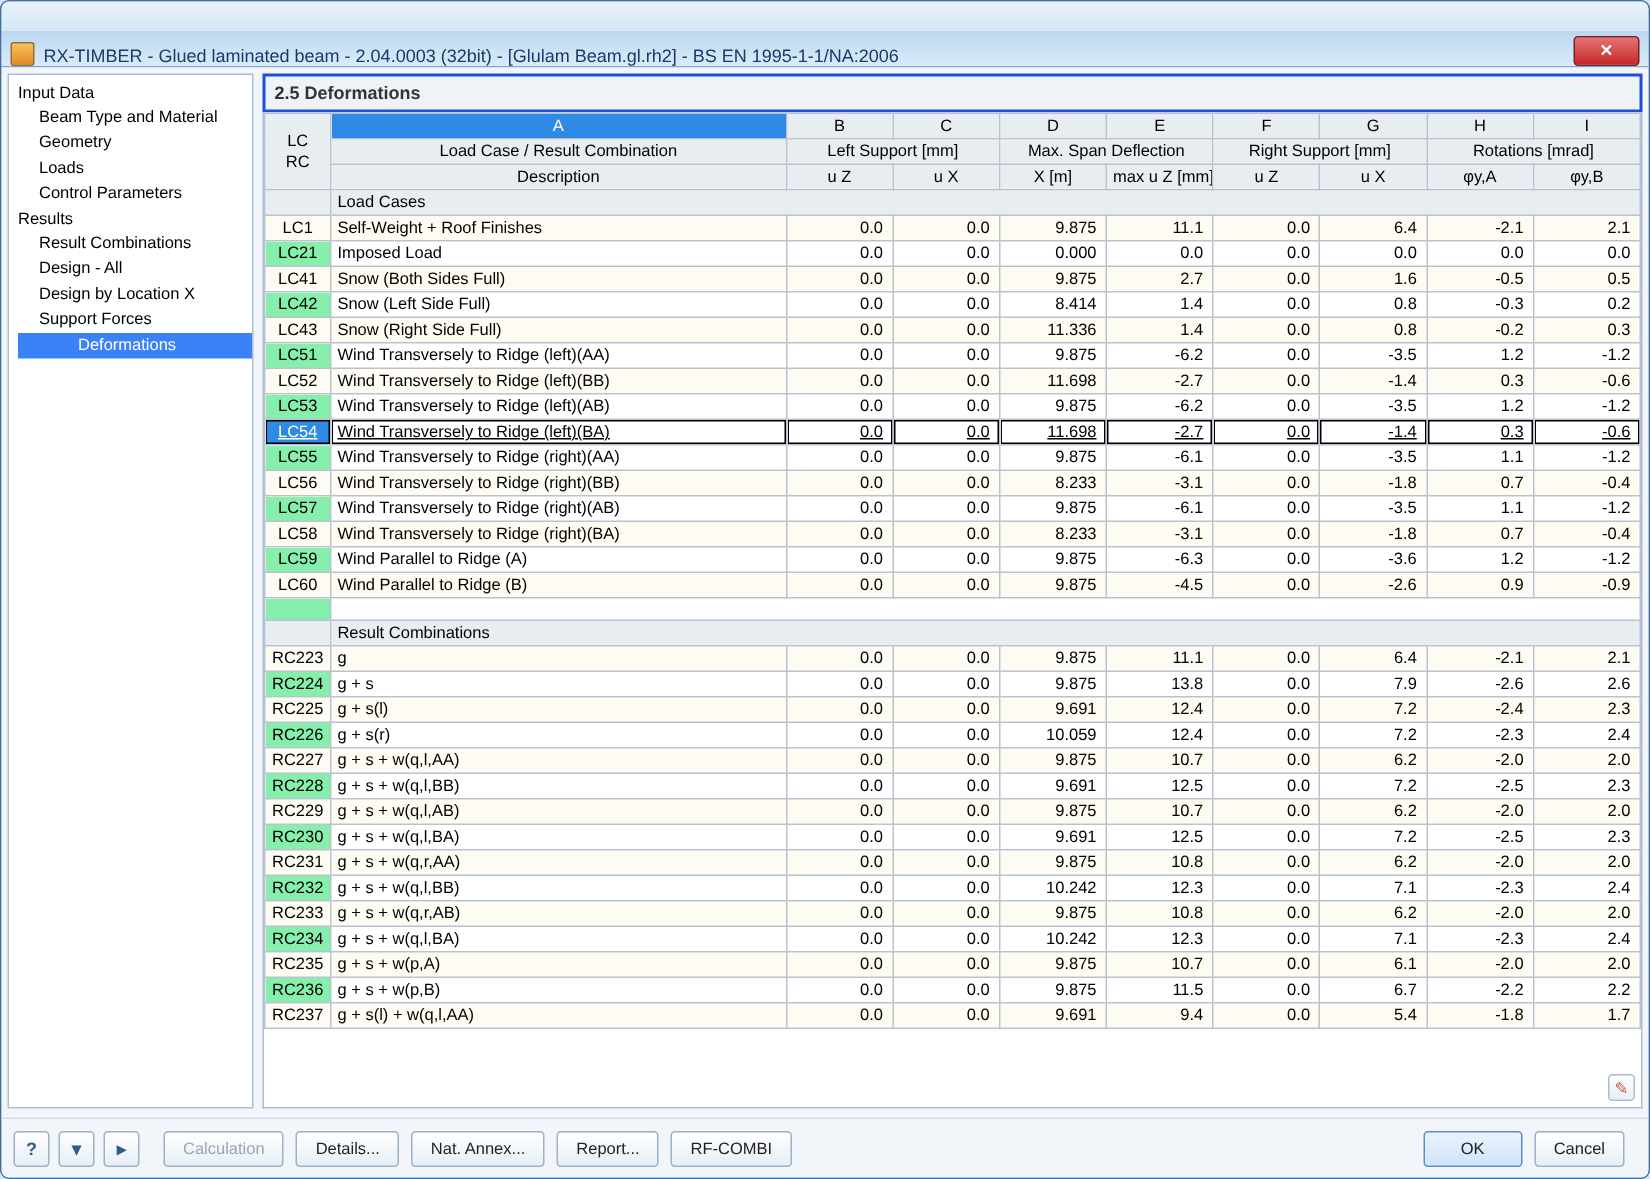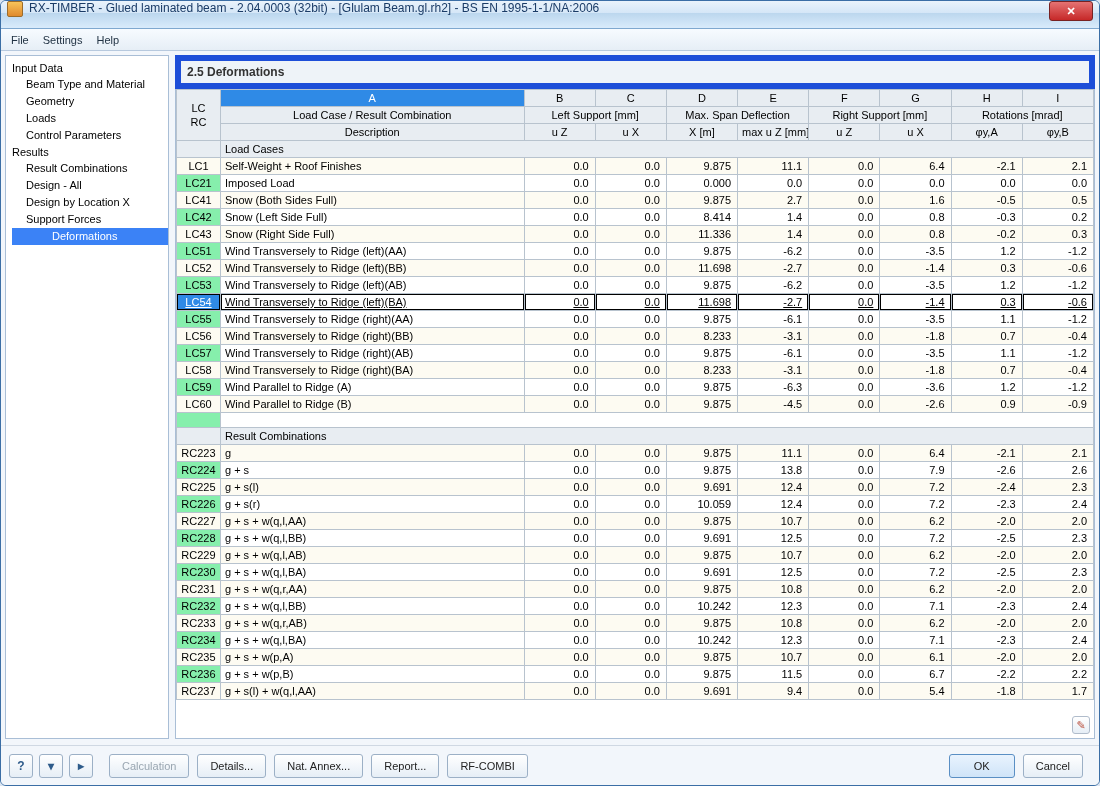--- a/index.html
+++ b/index.html
@@ -1,39 +1,39 @@
 <!DOCTYPE html>
 <html><head>
 <meta charset="utf-8">
 <style>
 * { box-sizing: border-box; font-family: "Segoe UI", Tahoma, Arial, sans-serif; }
 body { margin: 0; background: #d9e4f1; width: 1100px; height: 786px; overflow: hidden; font-size: 11px; }
 
 
 .win { width: 1100px; height: 786px; background: #fff; border: 1px solid #3b6ea5; border-radius: 6px; overflow: hidden; position: relative; display: flex; flex-direction: column; }
-.titlebar { height: 28px; background: linear-gradient(#eaf3fb,#d4e6f7 45%,#bcd7ee 46%,#d9ebfb); display: flex; align-items: flex-start; padding: 0 6px; border-bottom: 1px solid #7fa8cf; }
+.titlebar { height: 44px; background: linear-gradient(#eaf3fb,#d4e6f7 45%,#bcd7ee 46%,#d9ebfb); display: flex; align-items: flex-end; padding: 0 6px; border-bottom: 1px solid #7fa8cf; }
 .titlebar .icon-app { width: 16px; height: 16px; margin-right: 6px; background: linear-gradient(#f7c35a,#e08a2d); border: 1px solid #9c6c2a; border-radius: 2px; }
 .titlebar .title { color: #1a3b66; font-size: 12px; flex: 0 0 auto; }
 .titlebar .spacer { flex: 1; }
 .titlebar .close { width: 44px; height: 20px; background: linear-gradient(#e57373,#c62828); border: 1px solid #772222; border-radius: 3px; color: #fff; text-align: center; font-weight: bold; line-height: 18px; margin-left: 4px; }
 
 .menubar { height: 22px; background: linear-gradient(#f7fbff,#e6eef6); border-bottom: 1px solid #b7c9de; display: flex; align-items: center; padding: 0 10px; color: #234; }
 .menubar span { margin-right: 14px; cursor: default; }
 
 .client { flex: 1; display: flex; padding: 4px 4px 6px 4px; background: #f2f6fb; min-height: 0; }
 
 
 .sidebar { width: 164px; background: #fff; border: 1px solid #a9bed6; padding: 4px 0 4px 6px; }
 .tree-group { margin: 2px 0; }
 .tree-item { padding: 1px 2px 1px 14px; line-height: 15px; white-space: nowrap; }
 .tree-item.sel { background: #3b82f6; color: #fff; padding-left: 40px; }
 
 
 .main { flex: 1; display: flex; flex-direction: column; margin-left: 6px; min-width: 0; }
-.main-title { background: #eef3f8; border: 6px solid #1d4ed8; padding: 4px 6px; font-weight: bold; font-size: 12px; color: #333; }
+.main-title { background: #eef3f8; border: 2px solid #1d4ed8; padding: 4px 6px; font-weight: bold; font-size: 12px; color: #333; }
 .grid-wrap { border: 1px solid #a9bed6; border-top: none; flex: 1; position: relative; overflow: auto; background: #fff; }
 table { border-collapse: collapse; width: 100%; table-layout: fixed; font-size: 11px; }
 th, td { border: 1px solid #b8c3ce; padding: 1px 4px; height: 15px; line-height: 14px; white-space: nowrap; overflow: hidden; }
 th { background: #e8edf2; font-weight: normal; text-align: center; }
 th.letter { background: #e8edf2; }
 th.letter.selA { background: #2f8ae6; color: #fff; }
 .rowhdr { background: #86efac; text-align: center; width: 42px; }
 .rowhdr.sel { background: #2f8ae6; color: #fff; }
 td.desc { text-align: left; }
 td.num { text-align: right; padding-right: 6px; }
@@ -60,25 +60,20 @@
 </style>
 </head>
 <body>
 
 <div class="win">
   <div class="titlebar">
     <div class="icon-app"></div>
     <div class="title">RX-TIMBER - Glued laminated beam - 2.04.0003 (32bit) - [Glulam Beam.gl.rh2] - BS EN 1995-1-1/NA:2006</div>
     <div class="spacer"></div>
     <div class="close">✕</div>
-  </div>
-  <div class="menubar">
-    <span>File</span>
-    <span>Settings</span>
-    <span>Help</span>
   </div>
   <div class="client">
     <div class="sidebar" id="sidebar">
         <div class="tree-group">Input Data</div>
         <div class="tree-item">Beam Type and Material</div>
         <div class="tree-item">Geometry</div>
         <div class="tree-item">Loads</div>
         <div class="tree-item">Control Parameters</div>
         <div class="tree-group">Results</div>
         <div class="tree-item">Result Combinations</div>

